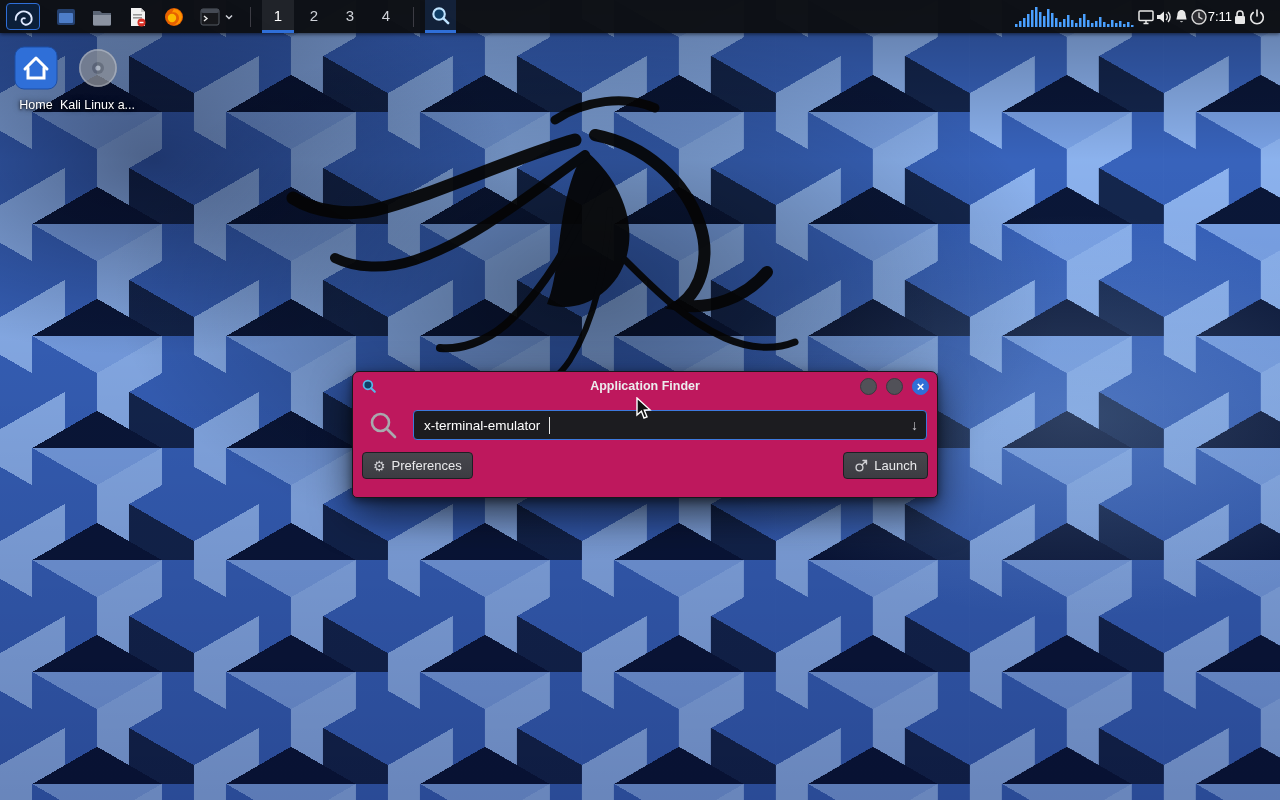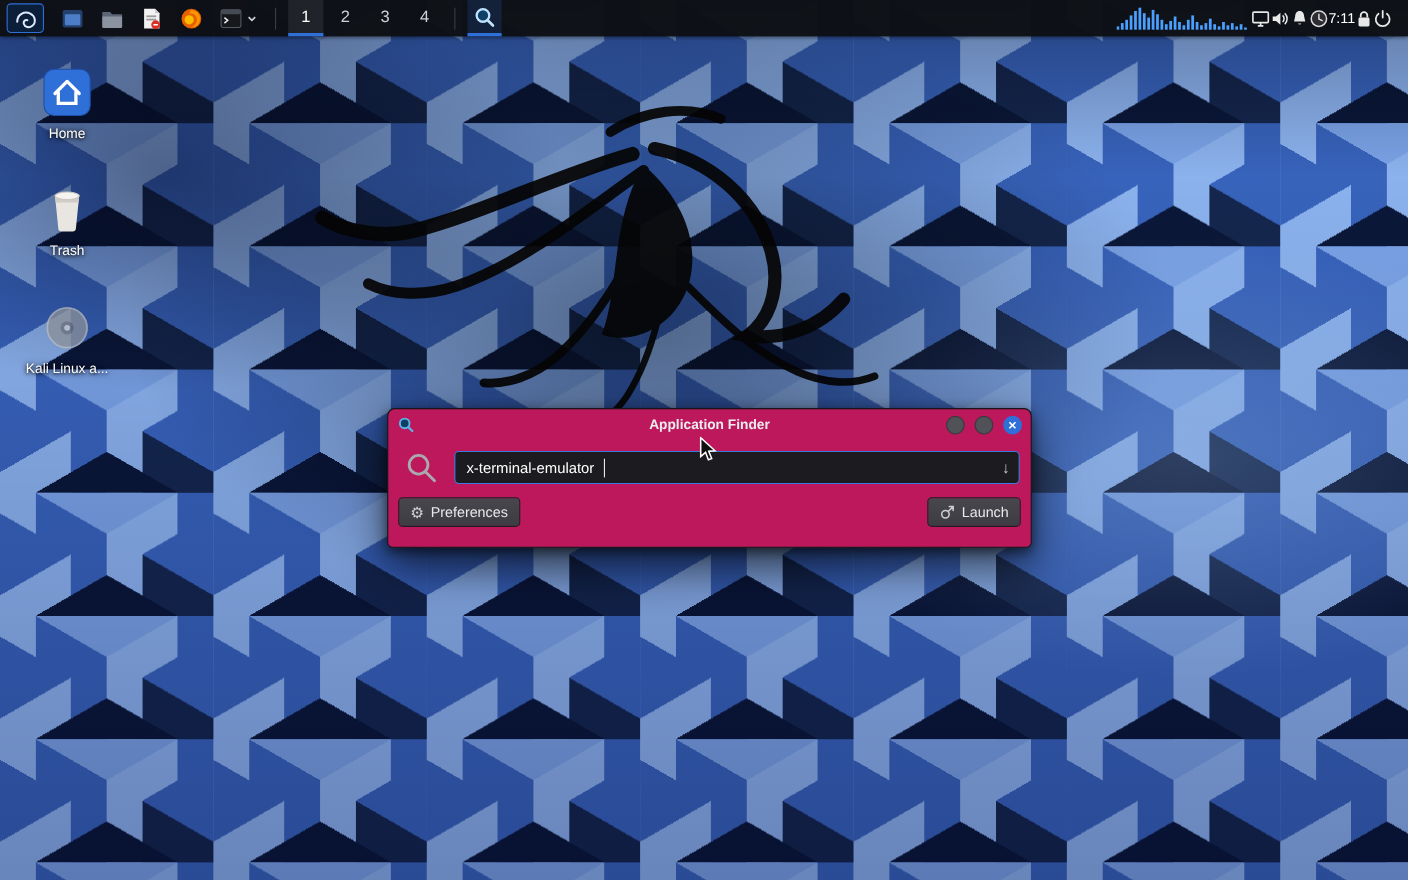--- a/index.html
+++ b/index.html
@@ -40,21 +40,21 @@
   .sep{ width:1px; height:20px; background:#3c3c44; margin:0 7px; }
   .ws-btn{ width:32px; height:33px; color:#cfd2d8; font-size:15px; font-family:"Liberation Sans",sans-serif;
            background:transparent; border:none; border-bottom:3px solid transparent; }
   .ws-btn.active{ background:rgba(255,255,255,0.08); border-bottom-color:#2f6fd8; color:#fff; }
   .task-btn{ border-bottom:3px solid transparent; }
   .task-btn.active{ background:rgba(47,111,216,0.18); border-bottom-color:#2f6fd8; }
   .panel-right{ margin-left:auto; display:flex; align-items:center; padding-right:8px; }
   .time{ color:#ffffff; font-size:13px; }
 
   
-  .desktop-icons{ position:absolute; left:12px; top:60px; width:98px; z-index:10; display:flex; flex-direction:column; }
+  .desktop-icons{ position:absolute; left:12px; top:44px; width:98px; z-index:10; display:flex; flex-direction:row; }
   .dicon{ height:107px; display:flex; flex-direction:column; align-items:center; }
   .dicon .art{ width:48px; height:48px; display:flex; align-items:center; justify-content:center; }
   .dicon .lbl{ margin-top:6px; font-size:12.5px; color:#fff; text-shadow:0 1px 3px rgba(0,0,0,.95), 0 0 6px rgba(0,0,0,.7); white-space:nowrap; }
 
   
   .finder{
     position:absolute; left:352px; top:371px; width:586px; height:127px; z-index:60;
     background:#be185d; border:1px solid #17171b; border-radius:7px 7px 5px 5px;
     box-shadow:0 16px 38px rgba(0,0,0,0.60), 0 3px 10px rgba(0,0,0,0.5);
   }
@@ -232,30 +232,20 @@
         <rect x="2" y="2" width="42" height="42" rx="9" fill="#2f6fd8"></rect>
         <rect x="2" y="2" width="42" height="42" rx="9" fill="none" stroke="#1d4fa6"></rect>
         <path d="M12 24 L23 13 L34 24" stroke="#fff" stroke-width="3" fill="none" stroke-linecap="round" stroke-linejoin="round"></path>
         <path d="M15 23 v10 h16 v-10" stroke="#fff" stroke-width="3" fill="none" stroke-linecap="round"></path>
       </svg>
     </div>
     <div class="lbl">Home</div>
   </div>
 
 
-  <div class="dicon">
-    <div class="art">
-      <svg width="40" height="42" viewBox="0 0 40 42">
-        <path d="M9 8 H31 L28 38 a3 3 0 0 1 -3 2.5 H15 A3 3 0 0 1 12 38 Z" fill="#e9e6e1"></path>
-        <path d="M9 8 H31 L30.4 14 H9.6 Z" fill="#cfccc6"></path>
-        <ellipse cx="20" cy="8" rx="11" ry="3.4" fill="#f6f4f0" stroke="#c9c6c0"></ellipse>
-      </svg>
-    </div>
-    <div class="lbl">Trash</div>
-  </div>
 
   <div class="dicon">
     <div class="art">
       <svg width="44" height="44" viewBox="0 0 44 44" opacity="0.75">
         <circle cx="22" cy="22" r="19" fill="#8d9198"></circle>
         <circle cx="22" cy="22" r="18" fill="none" stroke="#b9bdc4" stroke-width="1.5"></circle>
         <circle cx="22" cy="22" r="6" fill="#6d7077"></circle>
         <circle cx="22" cy="22" r="2.6" fill="#c9ccd1"></circle>
       </svg>
     </div>

